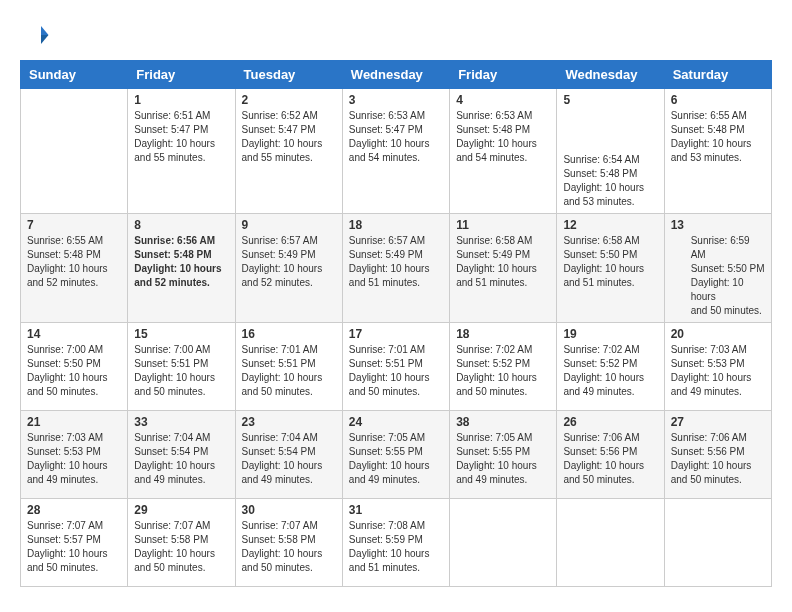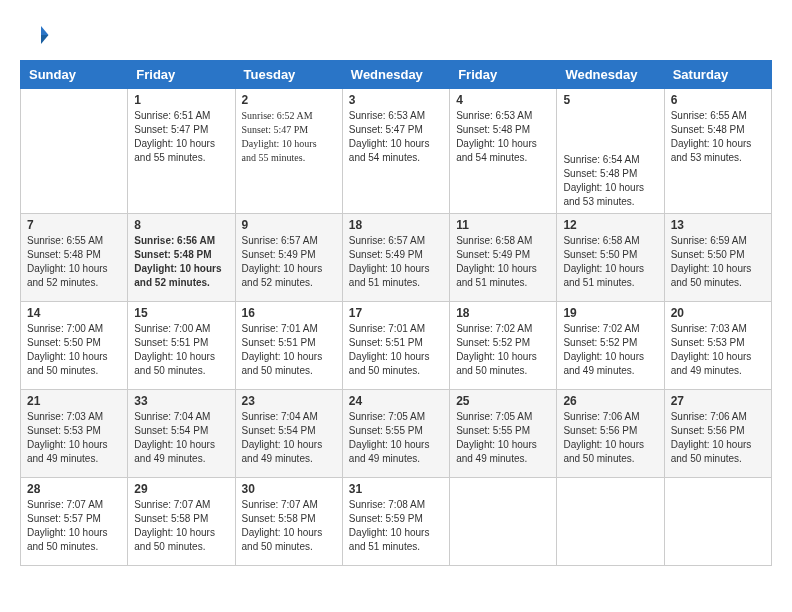--- a/index.html
+++ b/index.html
@@ -139,21 +139,21 @@
         <td class="empty-cell"></td>
         <td>
           <span class="day-number">1</span>
           <div class="day-info" style="white-space: pre-line;">Sunrise: 6:51 AM
 Sunset: 5:47 PM
 Daylight: 10 hours
 and 55 minutes.</div>
         </td>
         <td>
           <span class="day-number">2</span>
-          <div class="day-info" style="white-space: pre-line; font-family: Liberation Serif, serif;">Sunrise: 6:52 AM
+          <div class="day-info" style="white-space: pre-line;">Sunrise: 6:52 AM
 Sunset: 5:47 PM
 Daylight: 10 hours
 and 55 minutes.</div>
         </td>
         <td>
           <span class="day-number">3</span>
           <div class="day-info" style="white-space: pre-line;">Sunrise: 6:53 AM
 Sunset: 5:47 PM
 Daylight: 10 hours
 and 54 minutes.</div>
@@ -218,21 +218,21 @@
         </td>
         <td>
           <span class="day-number">12</span>
           <div class="day-info" style="white-space: pre-line;">Sunrise: 6:58 AM
 Sunset: 5:50 PM
 Daylight: 10 hours
 and 51 minutes.</div>
         </td>
         <td>
           <span class="day-number">13</span>
-          <div class="day-info" style="white-space: pre-line;">Sunrise: 6:59 AM
+          <div class="day-info" style="white-space: pre-line; margin-left: 20px;">Sunrise: 6:59 AM
 Sunset: 5:50 PM
 Daylight: 10 hours
 and 50 minutes.</div>
         </td>
       </tr>
       <tr>
         <td>
           <span class="day-number">14</span>
           <div class="day-info" style="white-space: pre-line;">Sunrise: 7:00 AM
 Sunset: 5:50 PM
@@ -305,21 +305,21 @@
 and 49 minutes.</div>
         </td>
         <td>
           <span class="day-number">24</span>
           <div class="day-info" style="white-space: pre-line;">Sunrise: 7:05 AM
 Sunset: 5:55 PM
 Daylight: 10 hours
 and 49 minutes.</div>
         </td>
         <td>
-          <span class="day-number">25</span>
+          <span class="day-number">38</span>
           <div class="day-info" style="white-space: pre-line;">Sunrise: 7:05 AM
 Sunset: 5:55 PM
 Daylight: 10 hours
 and 49 minutes.</div>
         </td>
         <td>
           <span class="day-number">26</span>
           <div class="day-info" style="white-space: pre-line;">Sunrise: 7:06 AM
 Sunset: 5:56 PM
 Daylight: 10 hours

